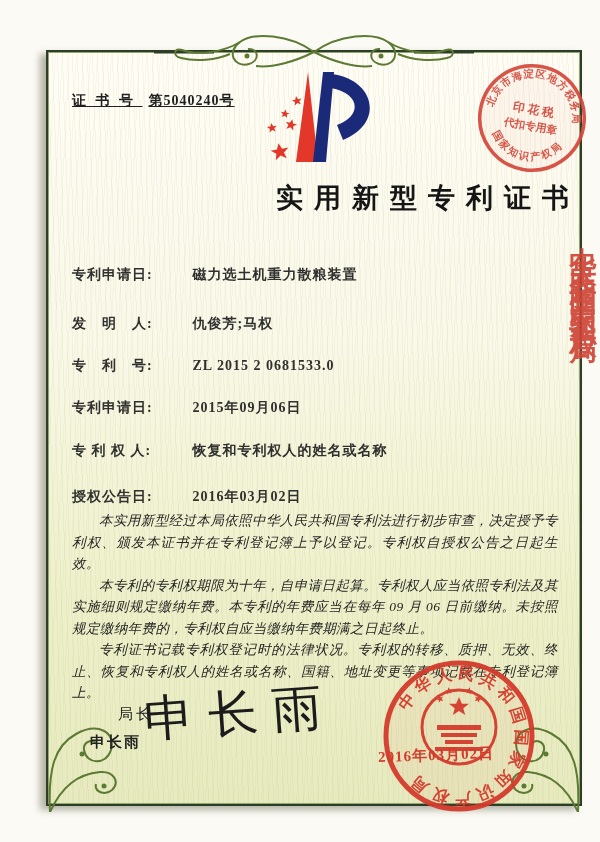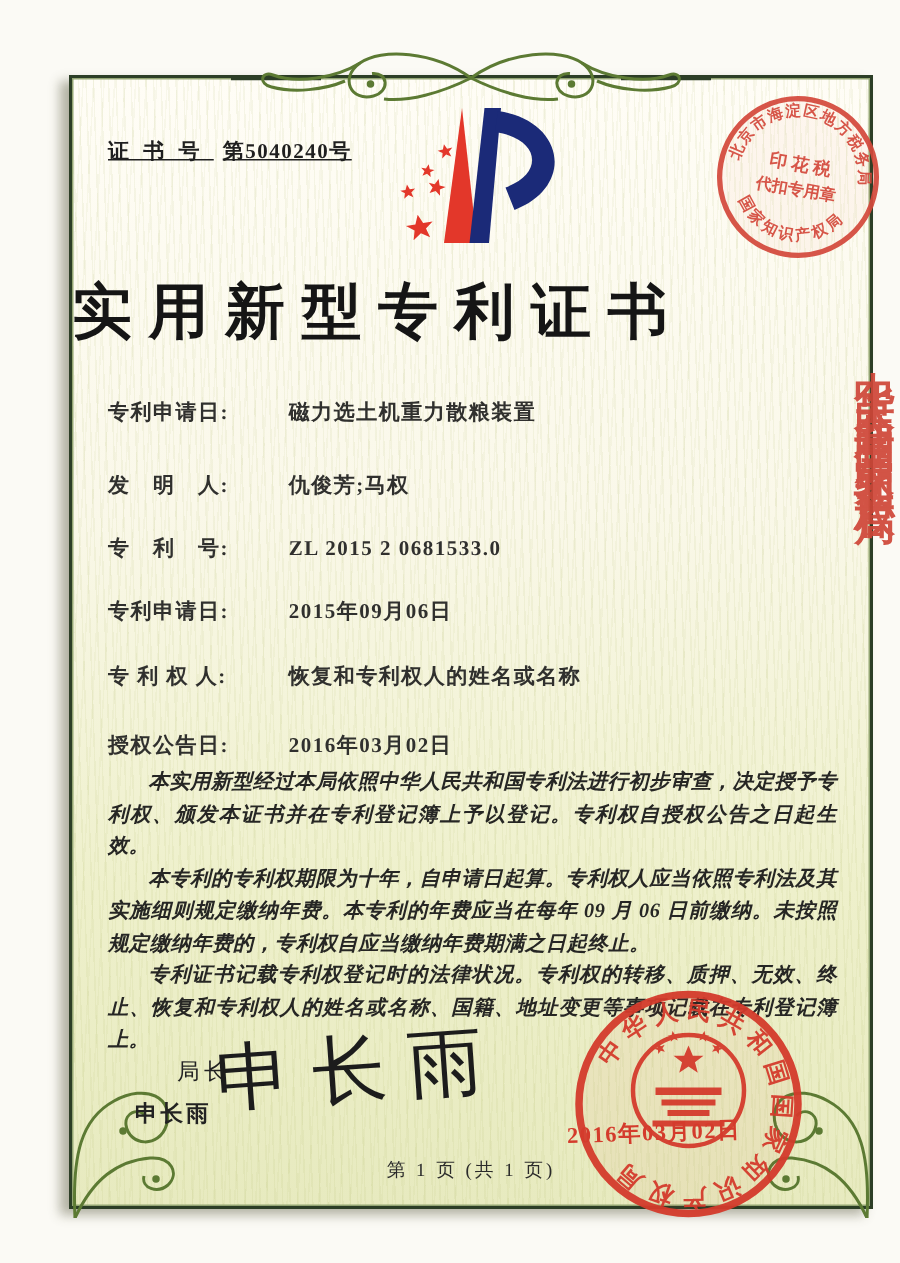--- a/index.html
+++ b/index.html
@@ -14,29 +14,29 @@
     box-shadow: inset 0 0 0 1px #93a573, -6px 4px 7px rgba(90,90,65,.45);
     background:
       repeating-linear-gradient(88deg, rgba(168,178,92,.10) 0 1px, transparent 1px 5px),
       repeating-linear-gradient(93deg, rgba(168,178,92,.08) 0 1px, transparent 1px 7px),
       linear-gradient(180deg,#fffdf6 0%,#faf8e9 38%,#eef0cb 72%,#e7eabf 100%);
   }
   .cert-no{position:absolute;left:24px;top:40px;font-size:14px;color:#1f1f1f;letter-spacing:3px;font-weight:600;text-decoration:underline;}
   .cert-no .num{letter-spacing:1px;margin-left:6px;}
   .logo{position:absolute;left:198px;top:12px;width:135px;height:108px;}
   .tax-seal{position:absolute;left:420px;top:2px;width:128px;height:128px;opacity:.93;transform:rotate(10deg);}
-  .title{position:absolute;left:0;top:128px;width:100%;text-align:left;
-    font-size:40px;font-weight:bold;color:#151515;letter-spacing:11px;}
+  .title{position:absolute;left:0;top:128px;width:100%;text-align:right;
+    font-size:27px;font-weight:bold;color:#151515;letter-spacing:11px;}
   .field{position:absolute;left:24px;font-size:14px;color:#30302e;font-weight:600;letter-spacing:1px;white-space:nowrap;}
   .field .lbl{display:inline-block;min-width:100px;}
   .field .val{margin-left:16px;}
   .f0{top:214px}.f1{top:263px}.f2{top:305px}.f3{top:347px}.f4{top:390px}.f5{top:436px}
   .body-text{position:absolute;left:24px;right:22px;top:458px;
     font-size:13.5px;line-height:21.5px;color:#262624;text-align:justify;
-    font-style:italic;font-weight:700;letter-spacing:.4px;}
+    font-style:italic;font-weight:400;letter-spacing:.4px;}
   .body-text p{margin:0;text-indent:2em;}
   .sig-title{position:absolute;left:42px;top:653px;font-size:15px;letter-spacing:3px;color:#222;font-weight:400;margin-left:28px;}
   .sig-name{position:absolute;left:42px;top:681px;font-size:15px;letter-spacing:2px;color:#222;font-weight:600;}
   .sig-script{position:absolute;left:96px;top:628px;font-size:50px;color:#1c1c1c;
     letter-spacing:14px;transform:rotate(-4deg);font-weight:500;white-space:nowrap;}
   .office-seal{position:absolute;left:328px;top:601px;width:166px;height:166px;opacity:.95;}
   .seal-date{position:absolute;left:330px;top:694px;font-size:15px;font-weight:bold;color:#d43b2c;
     letter-spacing:1px;transform:rotate(-2deg);z-index:5;white-space:nowrap;}
   .footer{position:absolute;left:0;top:720px;width:100%;text-align:center;font-size:12.5px;color:#2b2b2b;letter-spacing:2px;}
   .edge-text{position:absolute;left:568px;top:226px;writing-mode:vertical-rl;
@@ -176,17 +176,16 @@
       <use href="#star2" transform="translate(93,38) scale(0.38) rotate(10)"></use>
       <use href="#star2" transform="translate(102,46) scale(0.38) rotate(20)"></use>
       <rect x="61" y="72" width="44" height="5"></rect>
       <rect x="65" y="80" width="36" height="4"></rect>
       <rect x="69" y="87" width="28" height="4"></rect>
       <rect x="59" y="94" width="48" height="4"></rect>
     </g>
   </svg>
   <div class="seal-date">2016年03月02日</div>
 
-  <div class="footer">第 1 页 (共 1 页)</div>
 
 </div>
 
 <div class="edge-text">中华人民共和国国家知识产权局</div>
 
 </body></html>

